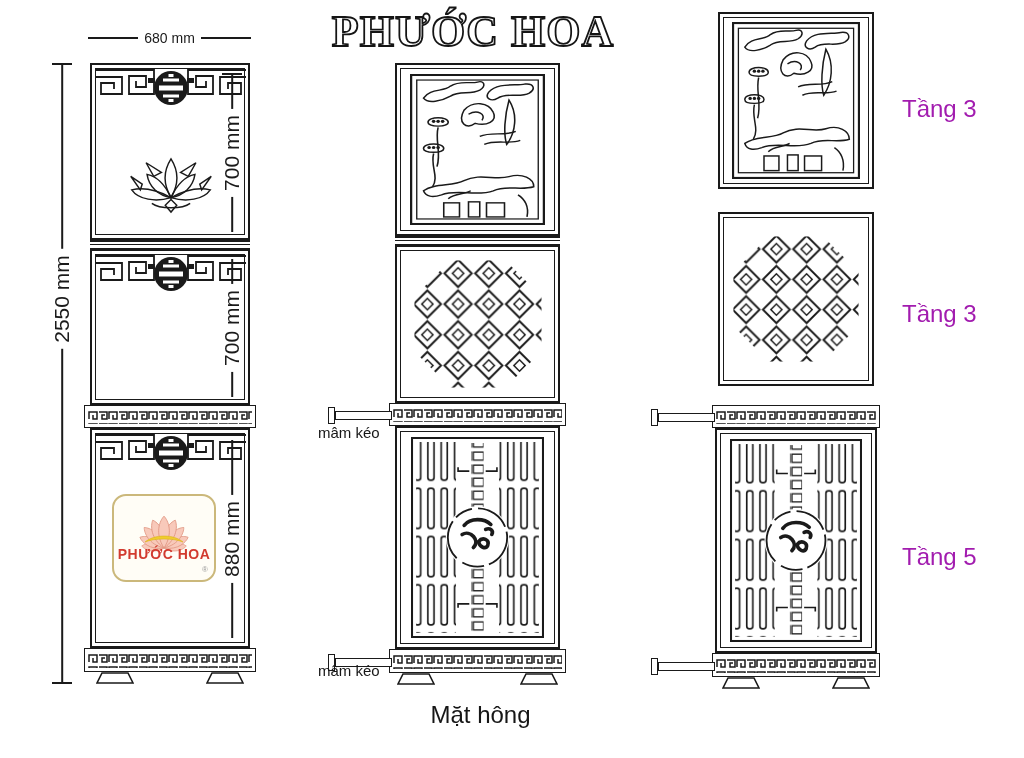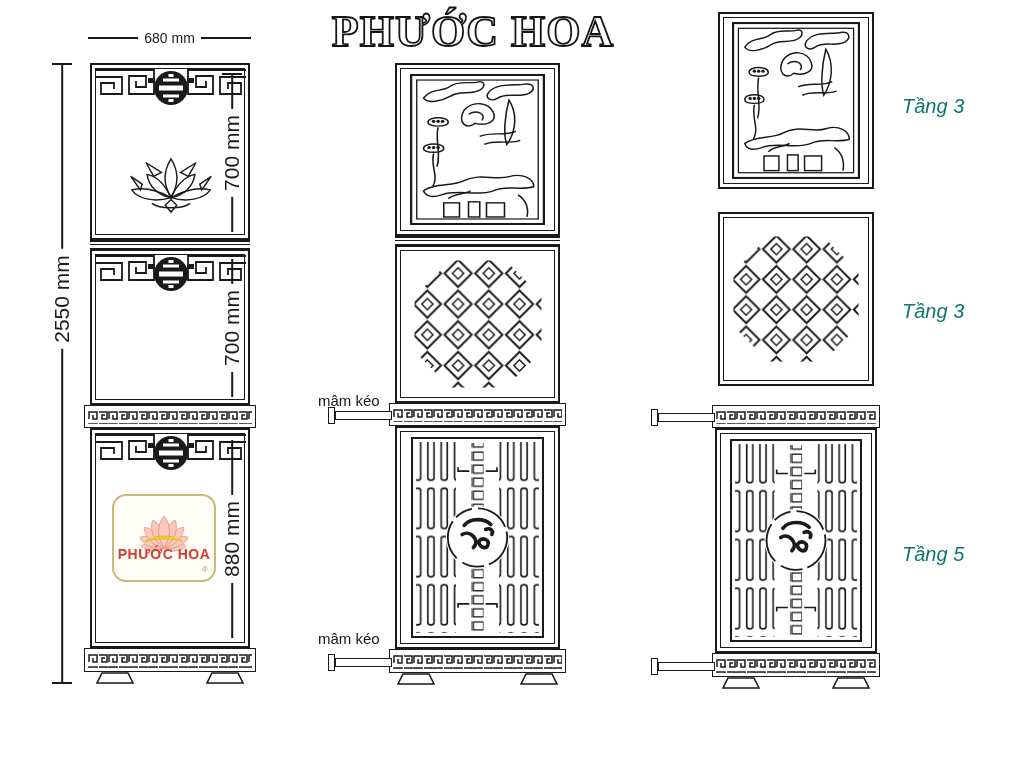--- a/index.html
+++ b/index.html
@@ -11,22 +11,22 @@
   .defs-svg { position:absolute; width:0; height:0; }
 
   .title {
     position:absolute; left:328px; top:6px; width:290px; text-align:center;
     font-family:"Liberation Serif", serif; font-weight:700; font-size:44px;
     letter-spacing:1px; color:#ffffff; -webkit-text-stroke:1.8px #151515;
     white-space:nowrap;
   }
 
   .view-label { position:absolute; font-size:24px; color:#161616; text-align:center; white-space:nowrap; }
-  .tier-label { position:absolute; font-size:20px; color:#0f766e; white-space:nowrap;font-style:italic; }
-  .tray-label { position:absolute; font-size:15px; color:#161616; white-space:nowrap; }
+  .tier-label { position:absolute; font-size:24px; color:#a21caf; white-space:nowrap; }
+  .tray-label { position:absolute; font-size:15px; color:#161616; white-space:nowrap;margin-top:32px; }
 
   .group { position:absolute; }
   .panel { position:absolute; border:2px solid #1a1a1a; background:#fff; }
   .panel-inner { position:absolute; inset:3px; border:1.2px solid #1a1a1a; }
   .rails { position:absolute; left:0; right:0; height:9px;
     background:repeating-linear-gradient(to bottom,#1a1a1a 0,#1a1a1a 1.5px,#fff 1.5px,#fff 3.8px); }
   .band { position:absolute; border:1.6px solid #1a1a1a; background:#fff; }
   .band svg.bandfill { position:absolute; inset:3px; width:calc(100% - 6px); height:calc(100% - 6px); }
 
   .spandrel { position:absolute; left:4px; right:4px; top:2px; height:46px; overflow:visible; }
@@ -321,20 +321,21 @@
       <svg style="left:2px;" width="38" height="13">
           <use href="#footSym"></use>
         </svg>
       <svg style="right:2px; left:auto; position:absolute;" width="38" height="13">
           <use href="#footSym"></use>
         </svg>
     </div>
   </div>
   <div class="tray-label" style="left:318px; top:392px;">mâm kéo</div>
   <div class="tray-label" style="left:318px; top:630px;">mâm kéo</div>
+  <div class="view-label" style="left:418px; top:701px; width:125px;">Mặt hông</div>
 
   <div class="panel" style="left:718px; top:12px; width:156px; height:177px;">
     <div class="panel-inner"></div>
     <div class="art" style="left:12px; right:12px; top:8px; bottom:8px;">
       <svg viewBox="0 0 120 150" preserveAspectRatio="none">
           <use href="#organicPanel"></use>
         </svg>
     </div>
   </div>
   <div class="tier-label" style="left:902px; top:95px;">Tầng 3</div>

